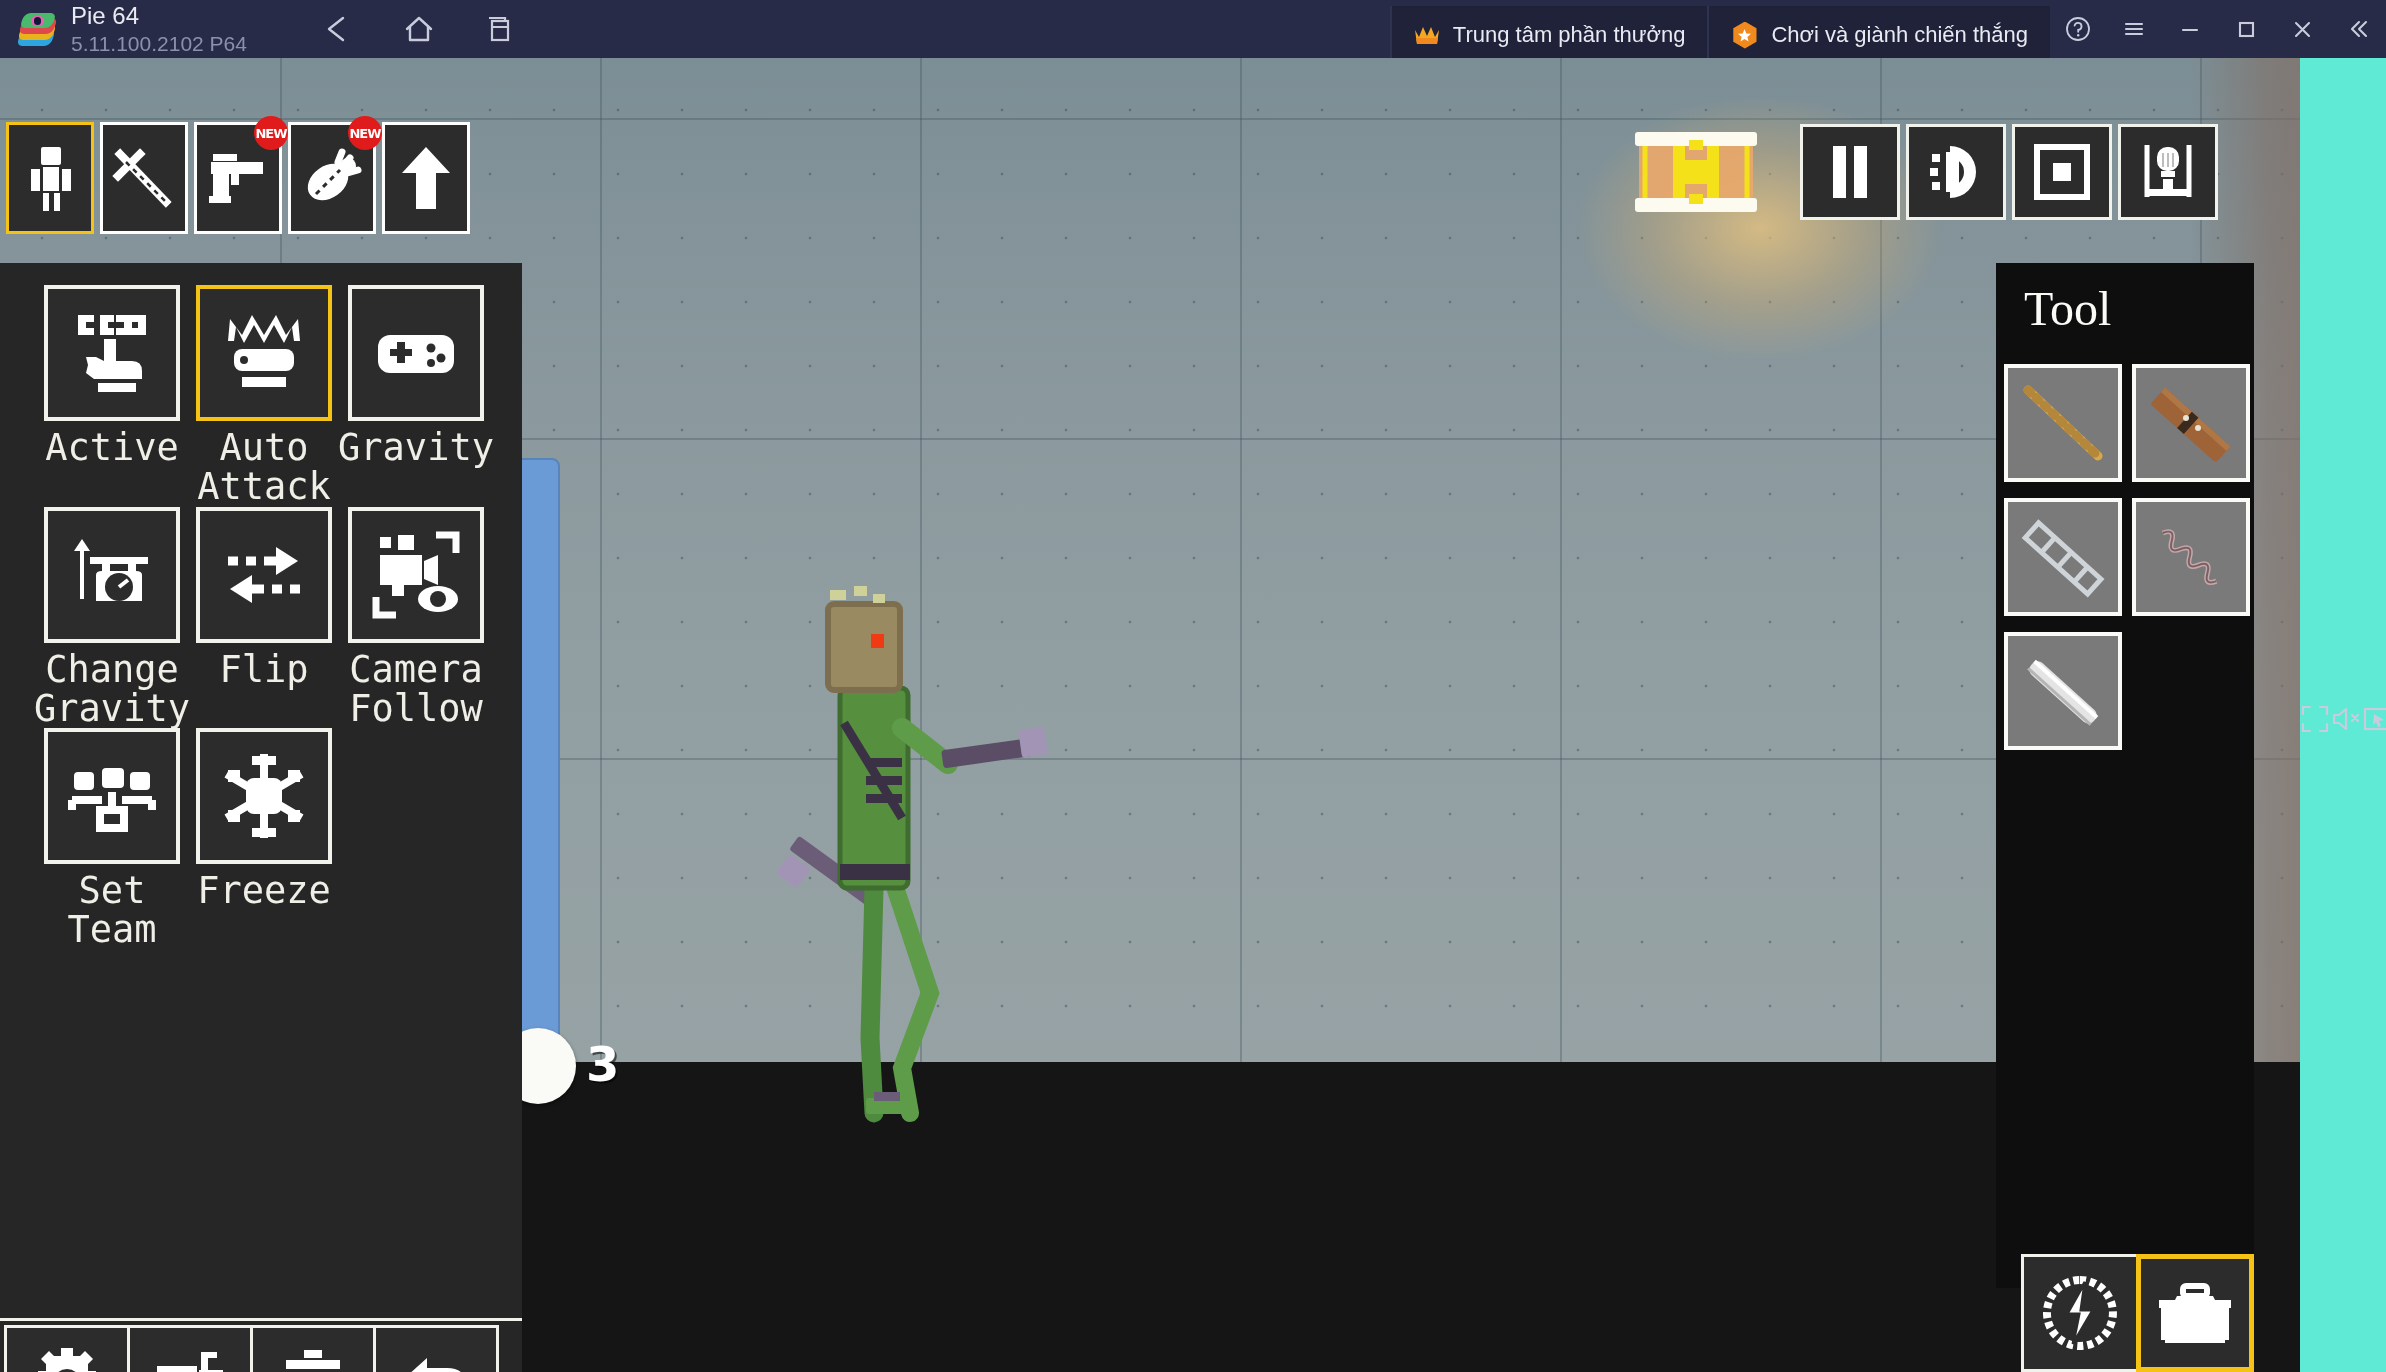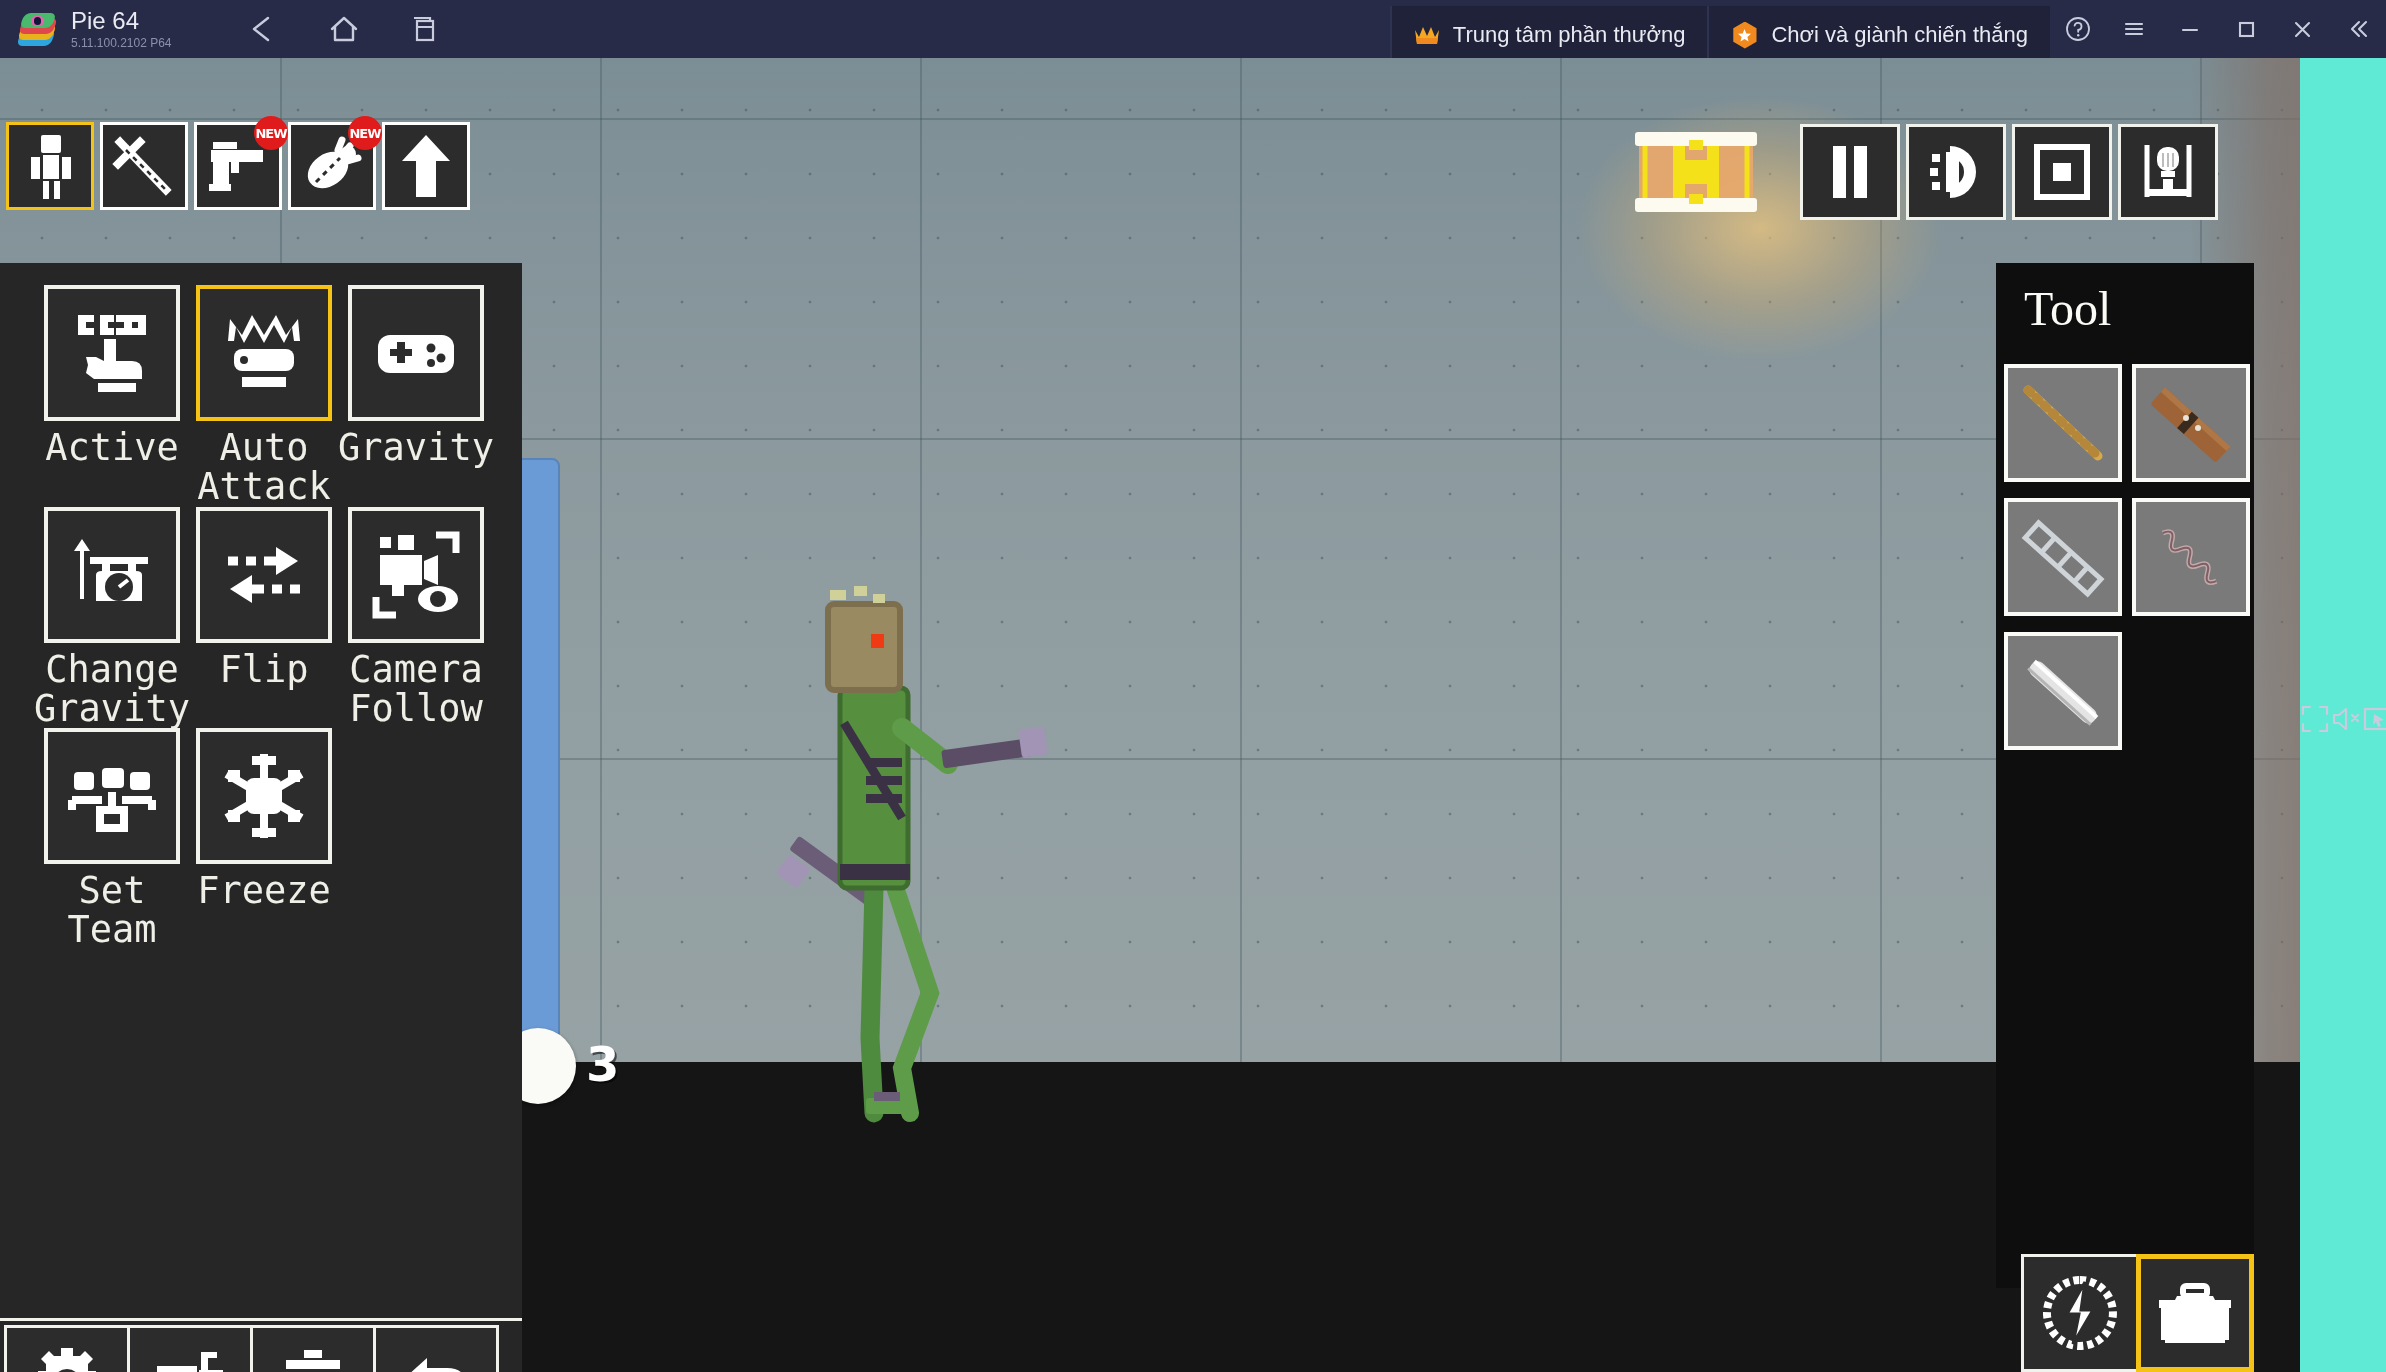--- a/index.html
+++ b/index.html
@@ -21,21 +21,21 @@
   .bs-logo i { position: absolute; display: block; border-radius: 6px; }
   .bs-l1 { width: 34px; height: 16px; left: 1px; top: 20px; background: #2da6e0; transform: skewX(-20deg);}
   .bs-l2 { width: 34px; height: 16px; left: 2px; top: 14px; background: #e8b21d; transform: skewX(-20deg);}
   .bs-l3 { width: 34px; height: 16px; left: 3px; top: 8px;  background: #e0474c; transform: skewX(-20deg);}
   .bs-l4 { width: 32px; height: 15px; left: 4px; top: 3px;  background: #49b96d; transform: skewX(-20deg);}
   .bs-eye{ width: 13px; height: 10px; left: 13px; top: 6px; background: #e663b1; border-radius: 50%; }
   .bs-pupil{ width: 7px; height: 8px; left: 16px; top: 7px; background: #14143a; border-radius: 50%; }
 
   .app-titles { margin-left: 15px; line-height: 1.12; }
   .app-title { color: #e9eaf2; font-size: 24px; font-family: "Liberation Sans", sans-serif; }
-  .app-sub { color: #8b90ab; font-size: 12px; font-family: "Liberation Sans", sans-serif; margin-top: 2px; }
+  .app-sub { color: #8b90ab; font-size: 21px; font-family: "Liberation Sans", sans-serif; margin-top: 2px; }
 
   .nav-btns { display: flex; align-items: center; margin-left: 72px; gap: 40px; }
   .nav-btn { width: 40px; height: 40px; display: flex; align-items: center; justify-content: center; cursor: pointer; }
 
   .promo-wrap { margin-left: auto; display: flex; align-items: stretch; height: 46px; }
   .promo {
     display: flex; align-items: center; gap: 13px;
     padding: 0 22px; background: #1f2239; height: 58px;
     color: #e9eaf2; font-size: 22px; font-family: "Liberation Sans", sans-serif;
     white-space: nowrap; cursor: pointer;
@@ -94,21 +94,21 @@
     background: radial-gradient(ellipse at center, rgba(255,206,120,.65) 0%, rgba(255,190,90,.24) 42%, rgba(255,180,80,0) 72%);
     pointer-events: none;
   }
 
   
   .ragdoll { position: absolute; left: 770px; top: 510px; }
 
   
   .topbar { position: absolute; left: 6px; top: 64px; display: flex; gap: 6px; z-index: 40; }
   .cat {
-    width: 88px; height: 88px; background: #2c2c2c; border: 3px solid #ffffff;
+    width: 88px; height: 112px; background: #2c2c2c; border: 3px solid #ffffff;
     position: relative; cursor: pointer; display:flex; align-items:center; justify-content:center;
   }
   .cat.sel { border-color: #f5c316; }
   .new-badge {
     position: absolute; right: -9px; top: -9px; width: 34px; height: 34px; border-radius: 50%;
     background: #e01b1b; color: #fff; font-size: 13px; font-weight: bold;
     display: flex; align-items: center; justify-content: center;
     font-family: "DejaVu Sans", sans-serif; letter-spacing: -1px;
   }
 

